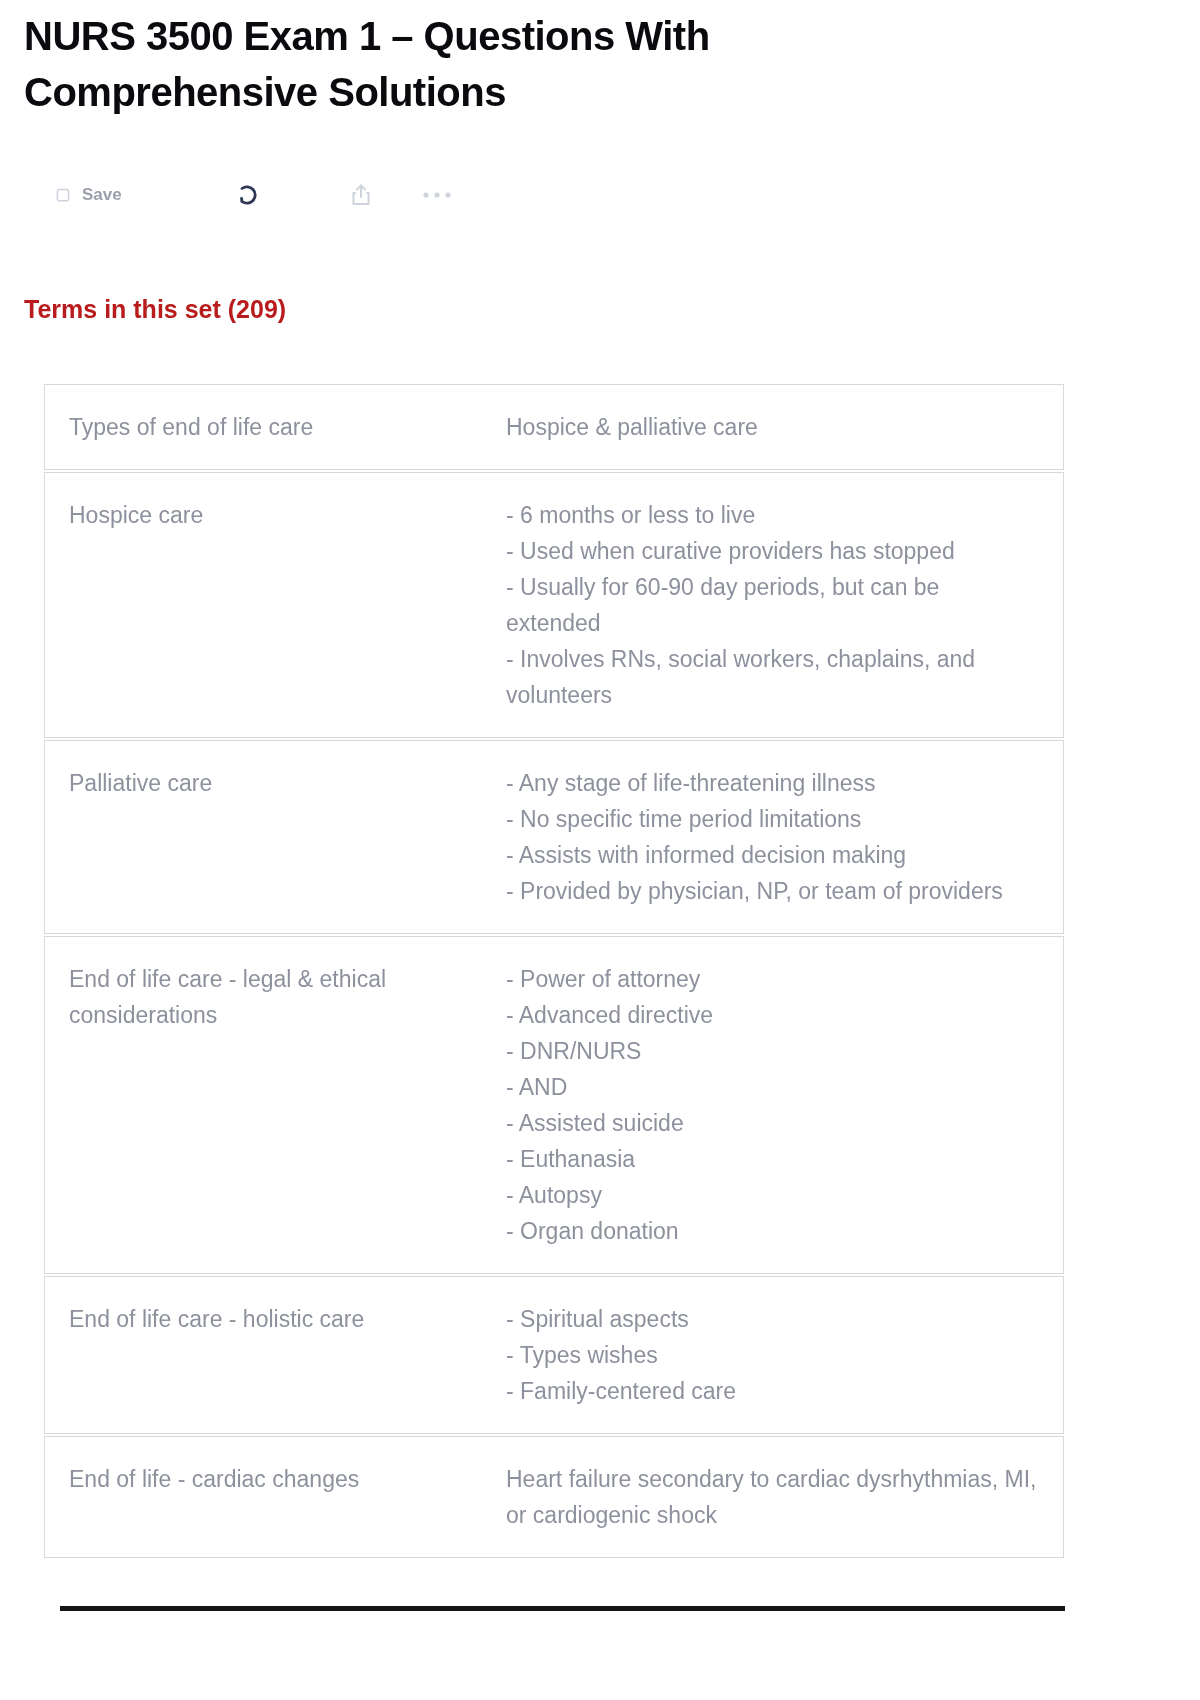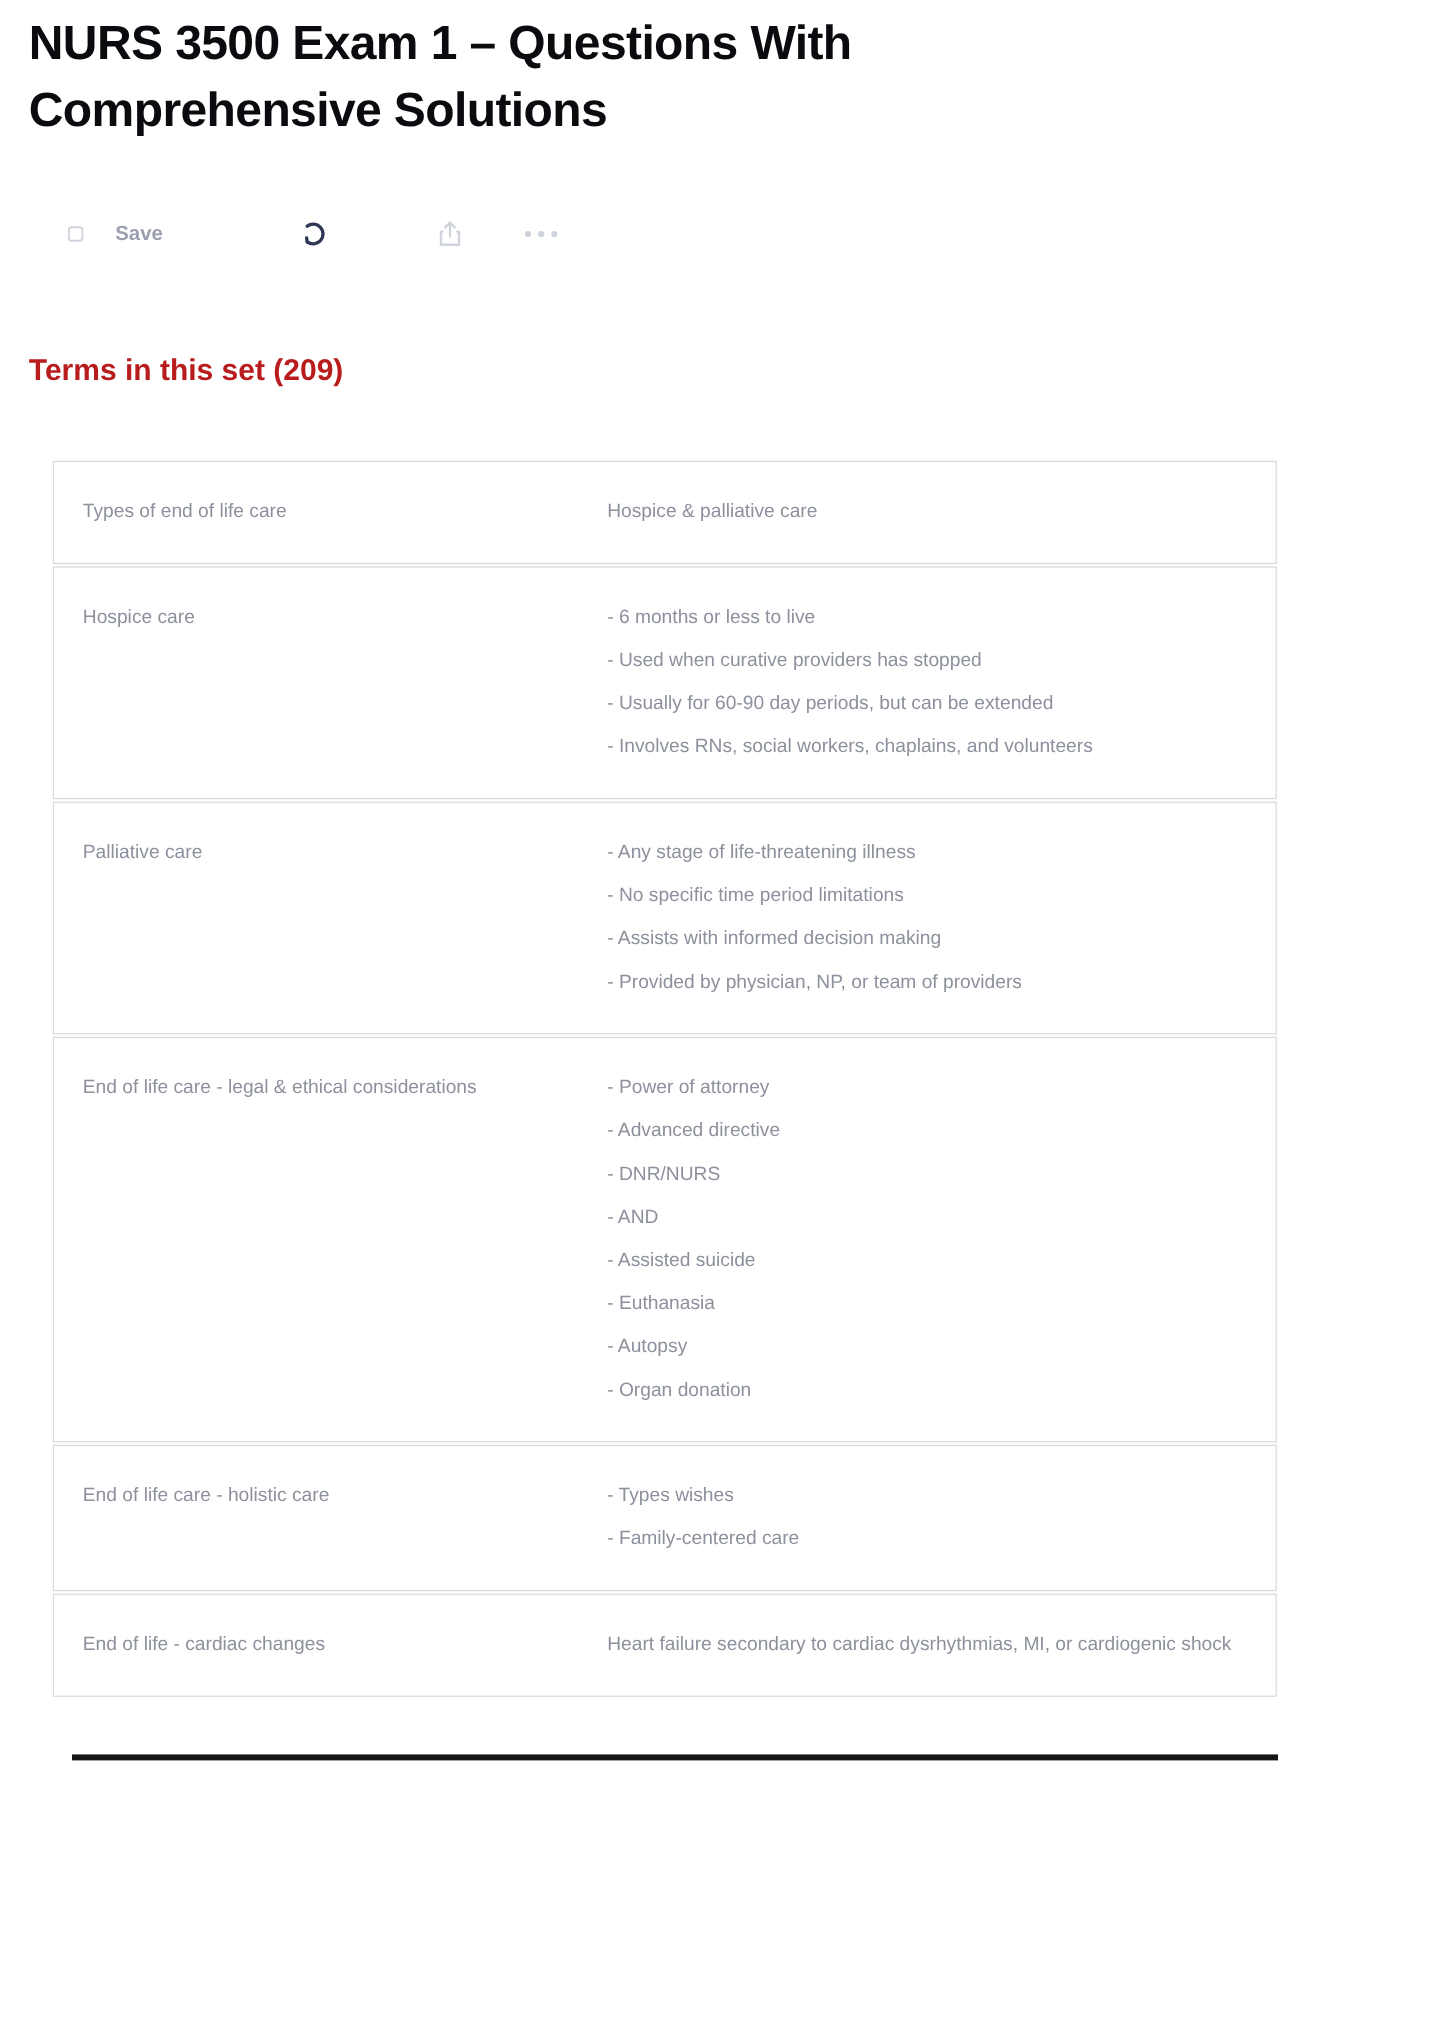--- a/index.html
+++ b/index.html
@@ -32,21 +32,21 @@
   }
   .toolbar {
     display: flex;
     align-items: center;
     margin: 56px 0 0 30px;
     height: 38px;
   }
   .save-btn {
     display: flex;
     align-items: center;
-    gap: 24px;
+    gap: 10px;
     background: none;
     border: none;
     padding: 0;
     cursor: pointer;
     font-family: "Liberation Sans", sans-serif;
     font-size: 17px;
     font-weight: 600;
     color: #9aa0ad;
   }
   .tool-btn {
@@ -71,21 +71,21 @@
     margin: 60px 0 0 20px;
     width: 1020px;
   }
   .card-row {
     box-sizing: border-box;
     display: flex;
     background: #ffffff;
     border: 1px solid #d9d9d9;
     margin-bottom: 2px;
     padding: 24px 24px;
-    font-size: 16px;
+    font-size: 23px;
     line-height: 36px;
     color: #8d919d;
   }
   .term-col {
     box-sizing: border-box;
     flex: none;
     width: 437px;
     padding-right: 42px;
   }
   .def-col {
@@ -190,20 +190,21 @@
           <div class="def-line">- Assisted suicide</div>
           <div class="def-line">- Euthanasia</div>
           <div class="def-line">- Autopsy</div>
           <div class="def-line">- Organ donation</div>
         </div>
   </div>
 
   <div class="card-row">
     <div class="term-col">End of life care - holistic care</div>
     <div class="def-col">
+          <div class="def-line">- Spiritual aspects</div>
           <div class="def-line">- Types wishes</div>
           <div class="def-line">- Family-centered care</div>
         </div>
   </div>
 
   <div class="card-row">
     <div class="term-col">End of life - cardiac changes</div>
     <div class="def-col">
           <div class="def-line">Heart failure secondary to cardiac dysrhythmias, MI, or cardiogenic shock</div>
         </div>

